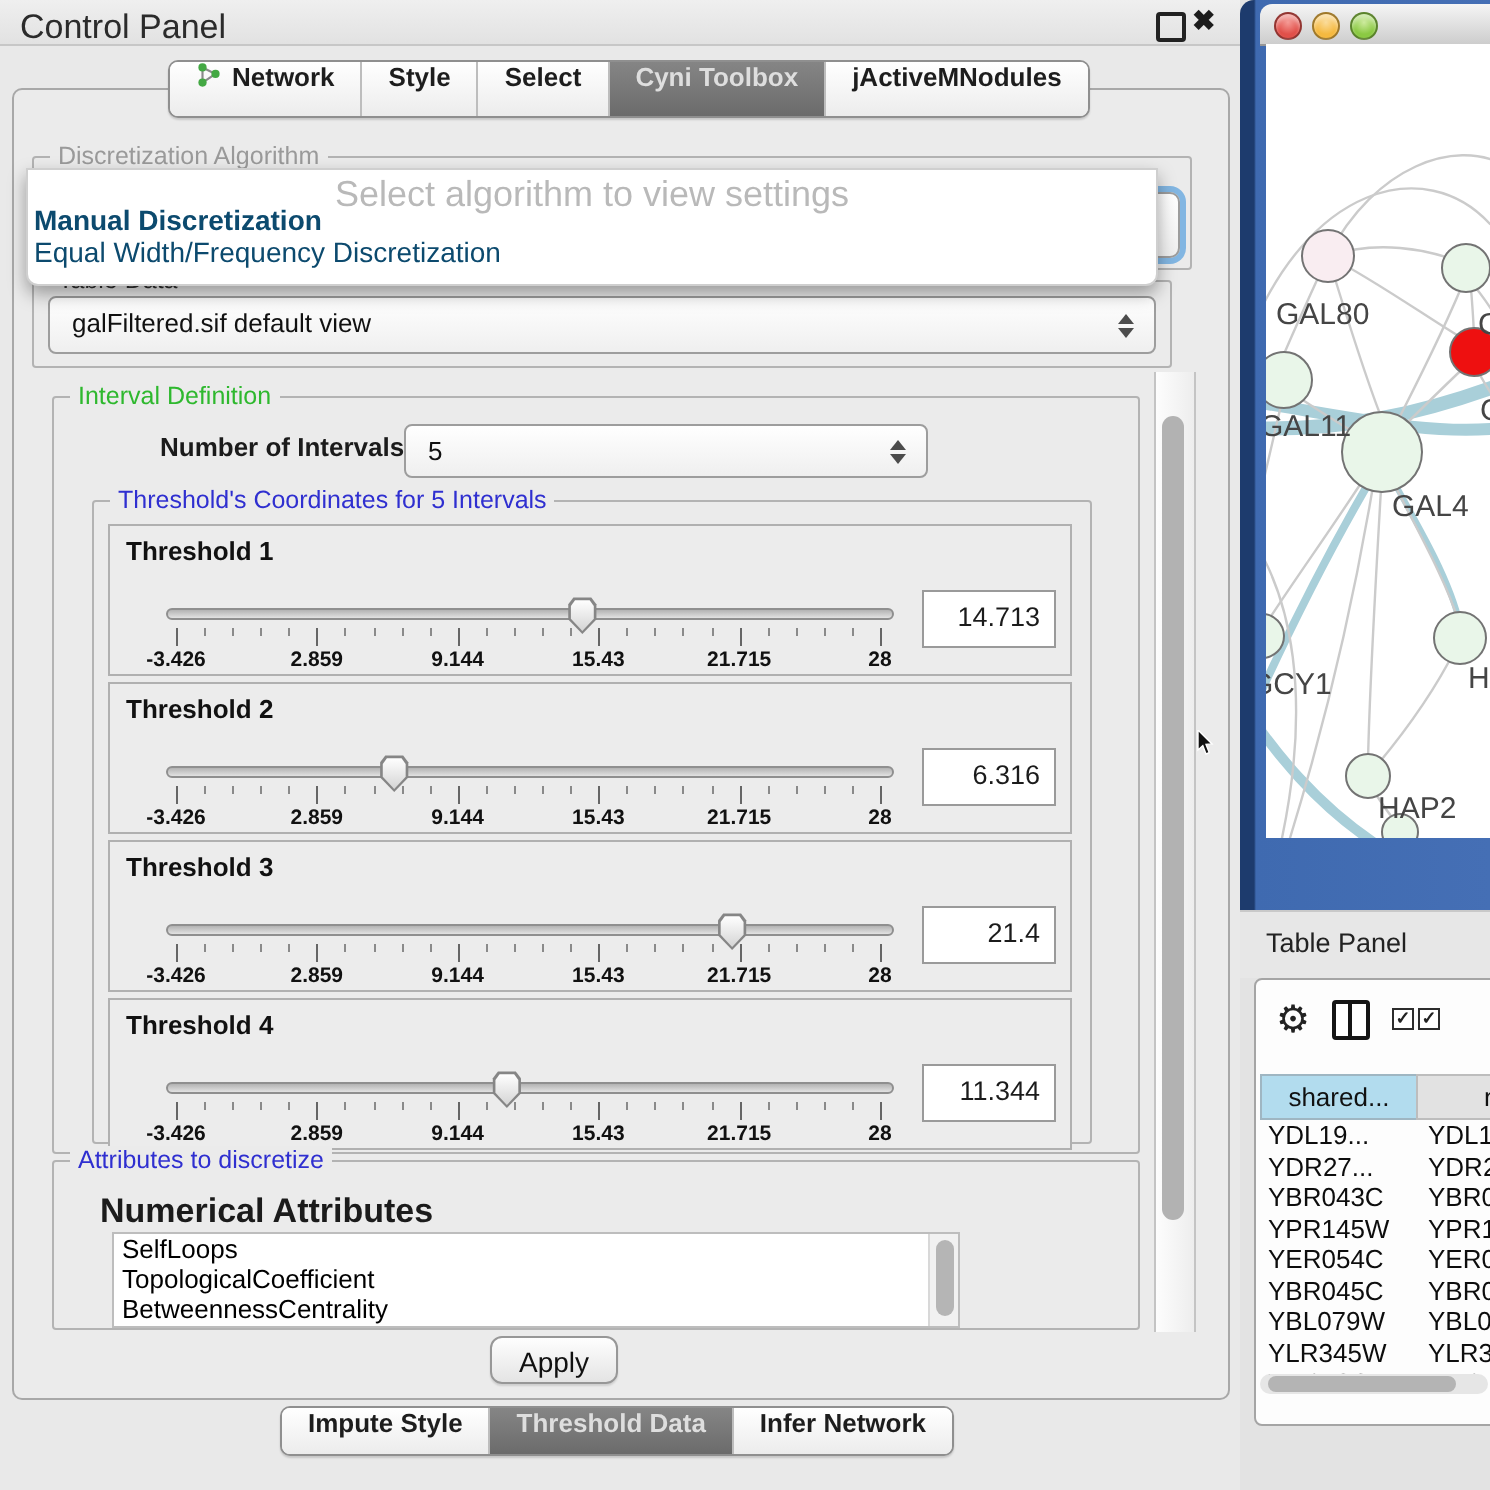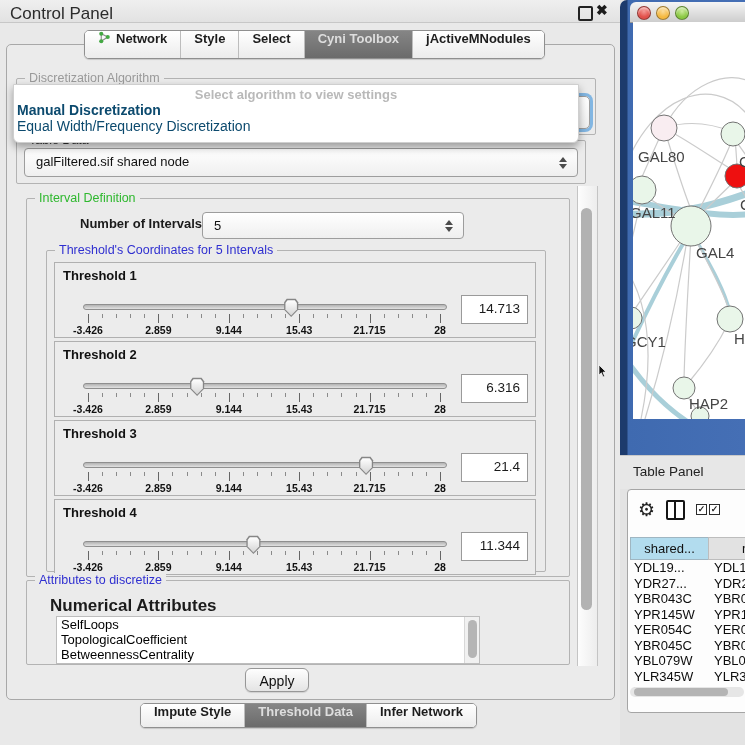--- a/index.html
+++ b/index.html
@@ -39,21 +39,21 @@
   .combo .ctext{position:absolute;left:11px;top:5px;white-space:nowrap;}
   .stepper{position:absolute;right:9px;top:50%;transform:translateY(-50%);width:9px;height:12px;}
   .stepper i{position:absolute;left:0;width:0;height:0;border-left:4.5px solid transparent;border-right:4.5px solid transparent;}
   .stepper .up{top:0;border-bottom:5px solid #4c4c4c;}
   .stepper .dn{bottom:0;border-top:5px solid #4c4c4c;}
 
   #algo-combo{left:24px;top:96px;width:564px;height:31px;border-radius:5px;
               box-shadow:0 0 0 3px var(--focus);z-index:2;}
   #algo-popup{left:13px;top:84px;width:564px;height:57px;background:#fff;z-index:10;
               border:1px solid #cfcfcf;border-radius:0 0 6px 6px;box-shadow:0 4px 9px rgba(0,0,0,.35);}
-  #popup-hint{position:absolute;left:0;right:0;top:2px;text-align:center;font-size:13px;color:#b9b9b9;font-weight:bold;}
+  #popup-hint{position:absolute;left:0;right:0;top:2px;text-align:center;font-size:18px;color:#b9b9b9;}
   .popup-item{position:absolute;left:3px;height:16px;font-size:14px;color:#0c4a6e;white-space:nowrap;}
   .popup-item.sel{font-weight:700;}
 
   #vscroll{left:577px;top:186px;width:19px;height:480px;background:linear-gradient(90deg,#fdfdfd,#ededed);
            border-left:1px solid #c4c4c4;border-right:1px solid #c4c4c4;}
   #vthumb{left:3px;top:22px;width:11px;height:402px;background:#b2b2b2;border-radius:6px;}
 
   .th-panel{position:relative;height:74px;border:1px solid #b0b0b0;background:#ececec;}
   .th-title{position:absolute;left:8px;top:5px;font-size:13px;font-weight:700;color:#111;}
   .slider{position:absolute;left:28px;top:38px;width:362px;height:30px;}
@@ -172,21 +172,21 @@
     <div id="popup-items">
         <div class="popup-item sel" style="top: 17px;">Manual Discretization</div>
         <div class="popup-item" style="top: 33px;">Equal Width/Frequency Discretization</div>
       </div>
   </div>
 
   <div class="grp" style="left:16px;top:140px;width:568px;height:42px;">
     <span class="glabel dark">Table Data</span>
   </div>
   <div class="abs combo" style="left:24px;top:148px;width:552px;height:27px;">
-    <span class="ctext">galFiltered.sif shared node</span>
+    <span class="ctext">galFiltered.sif default view</span>
     <span class="stepper">
         <i class="up"></i>
         <i class="dn"></i>
       </span>
   </div>
 
   <div class="abs" id="vscroll">
     <div class="abs" id="vthumb"></div>
   </div>
 

